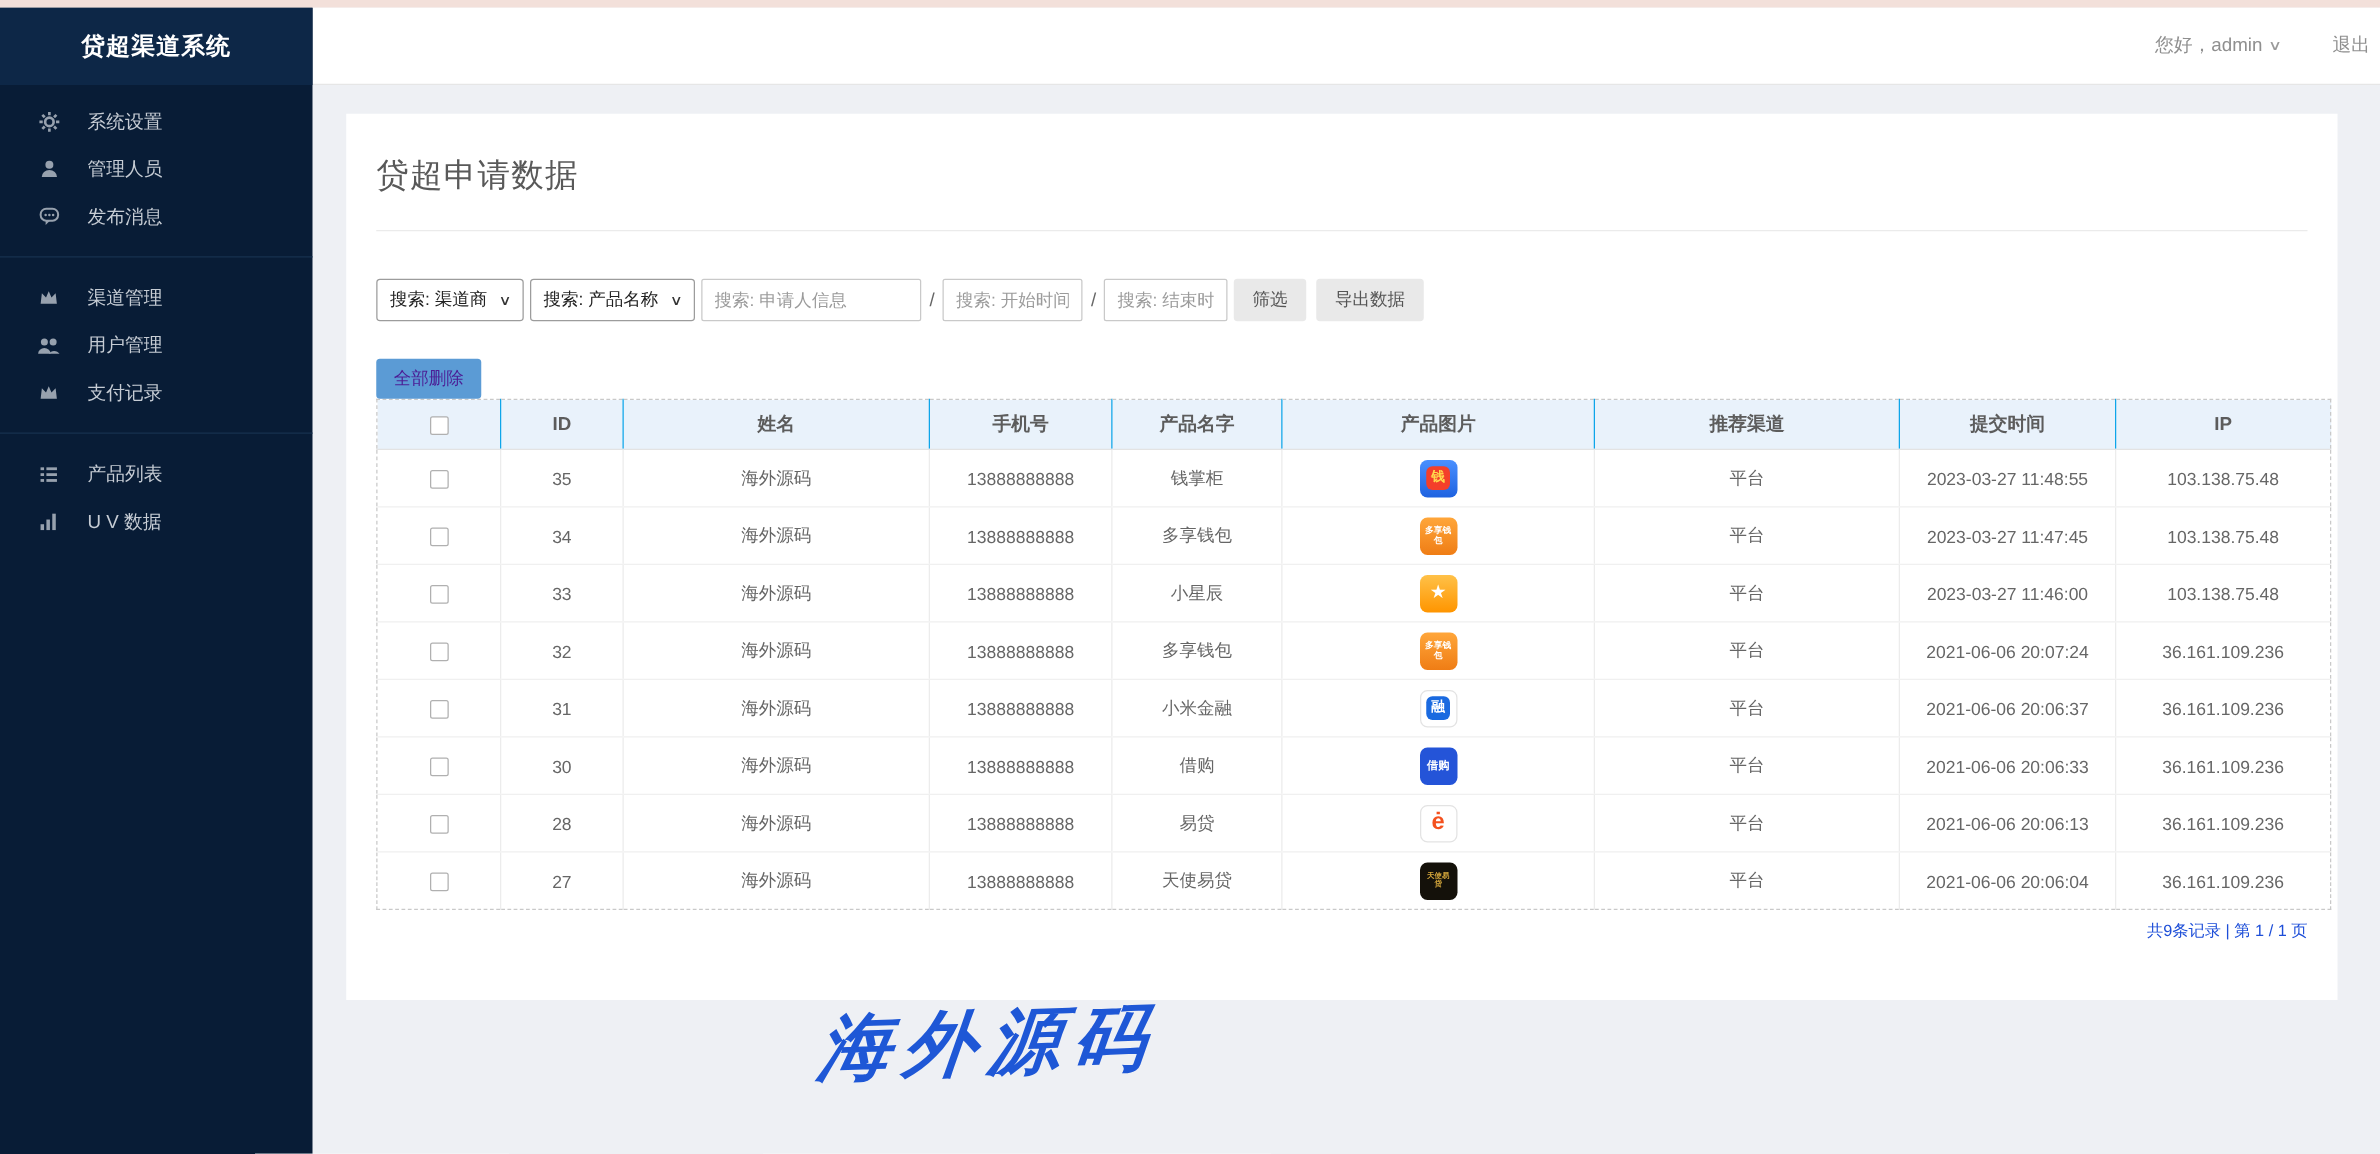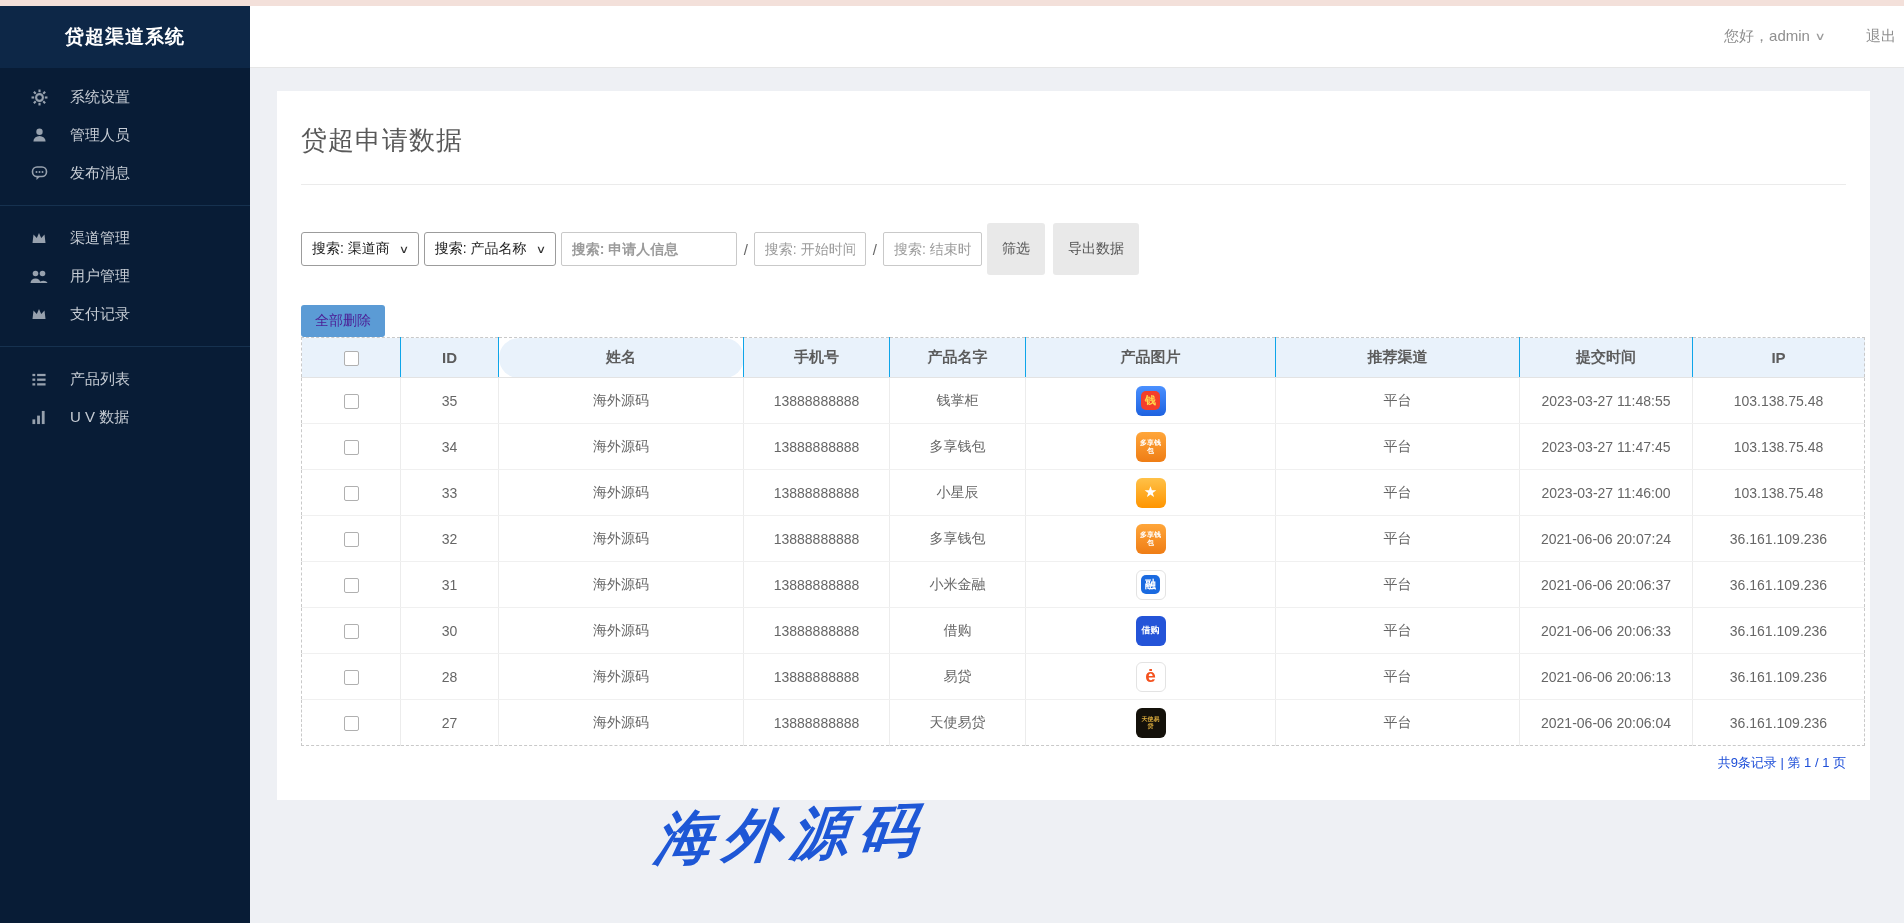--- a/index.html
+++ b/index.html
@@ -33,21 +33,21 @@
   .title-divider{border-bottom:1px solid #ebebeb;margin-top:26px;}
   
   .filters{margin-top:38px;display:flex;align-items:center;font-size:14px;color:#444;}
   .fselect{height:34px;border:1px solid #9c9c9c;border-radius:3px;background:#fff;display:flex;align-items:center;
            padding:0 10px;margin-right:5px;cursor:pointer;color:#222;}
   .fselect .caret{margin-left:10px;font-size:11px;transform:scaleX(1.3);color:#333;}
   .finput{height:34px;border:1px solid #c9c9c9;border-radius:2px;padding:0 10px;font-size:14px;color:#333;
           font-family:"Liberation Sans",sans-serif;margin-right:5px;}
   .finput::placeholder{color:#9b9b9b;}
   .fsep{margin:0 6px 0 2px;color:#666;font-size:15px;}
-  .fbtn{height:52px;border:none;border-radius:3px;background:#e9e9e9;color:#555;font-size:14px;padding:0 15px;
+  .fbtn{height:34px;border:none;border-radius:3px;background:#e9e9e9;color:#555;font-size:14px;padding:0 15px;
         margin-right:8px;cursor:pointer;font-family:"Liberation Sans",sans-serif;}
   
   .delete-all{display:inline-block;margin-top:30px;background:var(--accent-blue);color:#4c1d95;border:none;border-radius:3px;
         height:32px;padding:0 14px;font-size:14px;cursor:pointer;font-family:"Liberation Sans",sans-serif;}
   .tbl{width:1545px;border-collapse:collapse;border:1px dashed #c9c9c9;font-size:14px;color:#666;table-layout:fixed;}
   .tbl thead th{background:var(--thead-bg);height:40px;font-weight:bold;color:#5c5c5c;font-size:15px;
         border-left:1px solid #0ea5e9;border-bottom:1px solid #e3e3e3;}
   .tbl thead th:first-child{border-left:none;}
   .tbl tbody td{height:46px;text-align:center;border-left:1px solid #ececec;border-bottom:1px solid #f0f0f0;}
   .tbl tbody td:first-child{border-left:none;}
@@ -182,37 +182,37 @@
 
     <div class="filters">
       <div class="fselect">
         <span>搜索: 渠道商</span>
         <span class="caret">∨</span>
       </div>
       <div class="fselect">
         <span>搜索: 产品名称</span>
         <span class="caret">∨</span>
       </div>
-      <input class="finput" style="width: 176px; font-weight: bold;" placeholder="搜索: 申请人信息">
+      <input class="finput" style="width: 176px;" placeholder="搜索: 申请人信息">
       <span class="fsep">/</span>
       <input class="finput" style="width: 112px;" placeholder="搜索: 开始时间">
       <span class="fsep">/</span>
       <input class="finput" style="width: 99px;" placeholder="搜索: 结束时间">
       <button class="fbtn">筛选</button>
       <button class="fbtn">导出数据</button>
     </div>
 
     <button class="delete-all">全部删除</button>
 
     <table class="tbl">
       <thead>
           <tr id="thead-row">
             <th style="width: 99px;"><span class="cb"></span></th>
             <th style="width: 98px;">ID</th>
-            <th style="width: 245px; border-radius: 20px;">姓名</th>
+            <th style="width: 245px;">姓名</th>
             <th style="width: 146px;">手机号</th>
             <th style="width: 136px;">产品名字</th>
             <th style="width: 250px;">产品图片</th>
             <th style="width: 244px;">推荐渠道</th>
             <th style="width: 173px;">提交时间</th>
             <th style="width: 172px;">IP</th>
           </tr>
         </thead>
       <tbody id="tbody">
           <tr>

